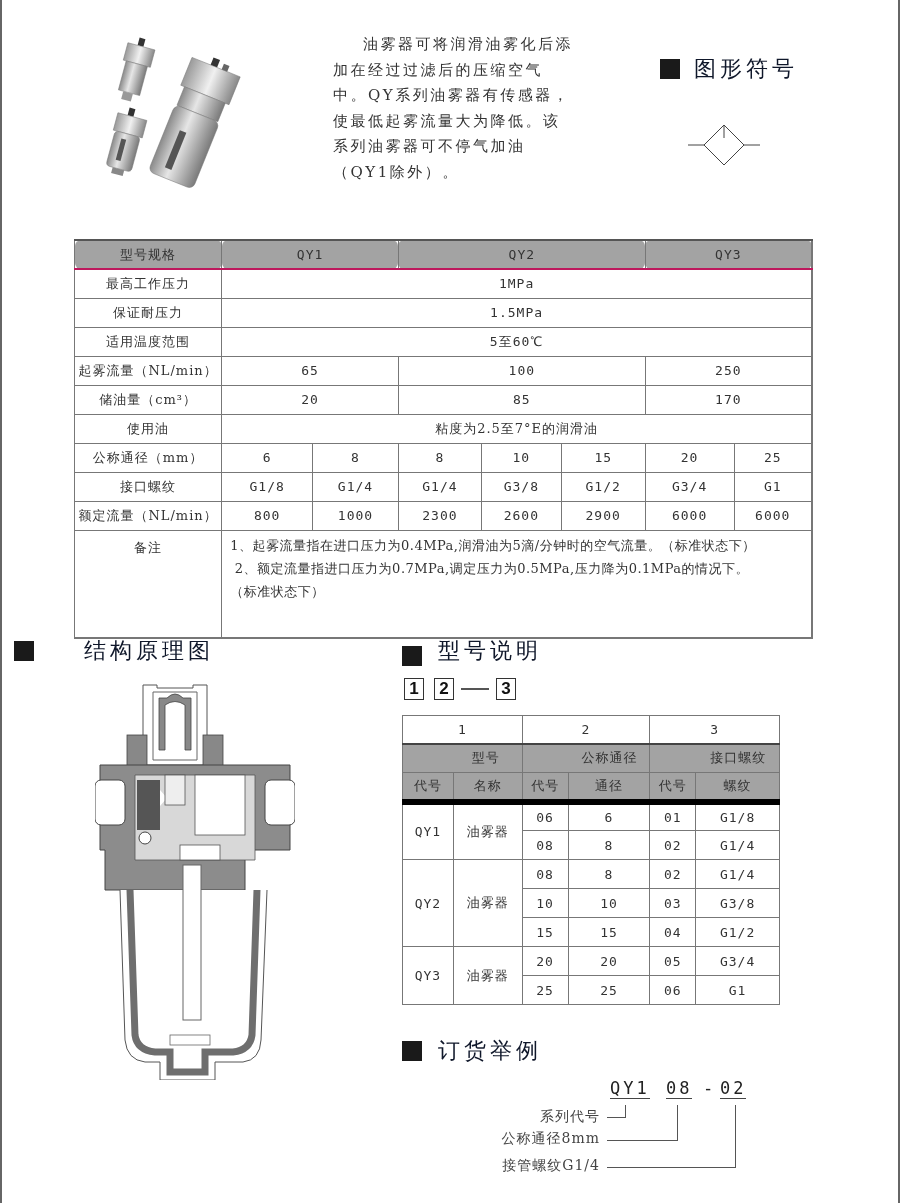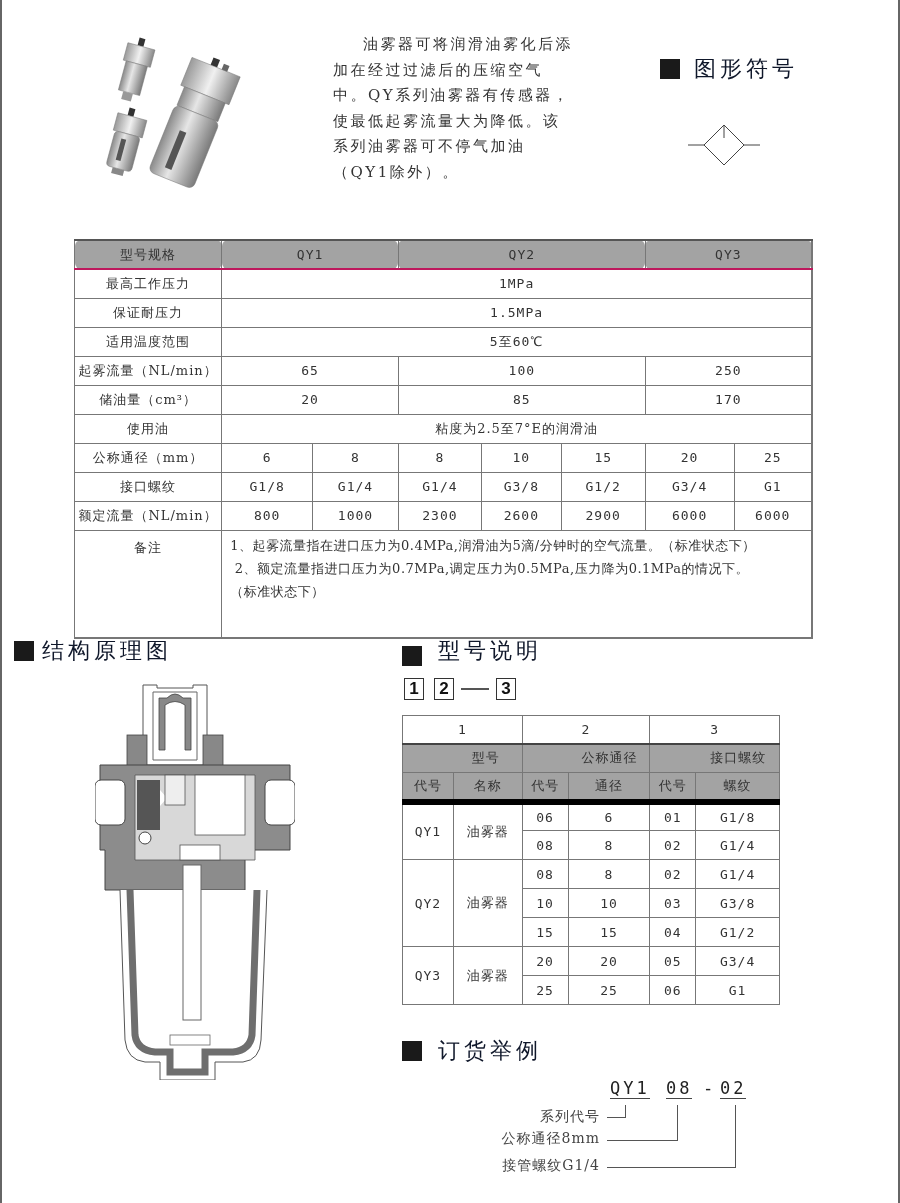--- a/index.html
+++ b/index.html
@@ -192,21 +192,21 @@
     <td class="lbl" style="vertical-align:top; padding-top:8px;">备注</td>
     <td colspan="7" class="notes">
       <div>1、起雾流量指在进口压力为0.4MPa,润滑油为5滴/分钟时的空气流量。（标准状态下）</div>
       <div style="white-space:pre;"> 2、额定流量指进口压力为0.7MPa,调定压力为0.5MPa,压力降为0.1MPa的情况下。</div>
       <div>（标准状态下）</div>
     </td>
   </tr>
 </tbody>
   </table>
 
-<div class="section-heading" style="left:14px; top:636px;">
+<div class="section-heading" style="left:14px; top:636px;gap:42px;">
   <span class="sq" style="margin-right:8px;"></span>
   <span>结构原理图</span>
 </div>
 
 <svg class="diagram" viewBox="0 0 200 400">
 
   <path d="M48,5 L62,5 L62,8 L98,8 L98,5 L112,5 L112,85 L48,85 Z" fill="#fff" stroke="#555" stroke-width="1"></path>
   <path d="M58,12 L102,12 L102,80 L58,80 Z" fill="none" stroke="#666" stroke-width="1"></path>
   <path d="M64,18 L72,18 Q80,10 88,18 L96,18 L96,70 L90,70 L90,25 Q80,18 70,25 L70,70 L64,70 Z" fill="#888" stroke="#444" stroke-width="0.8"></path>
 

